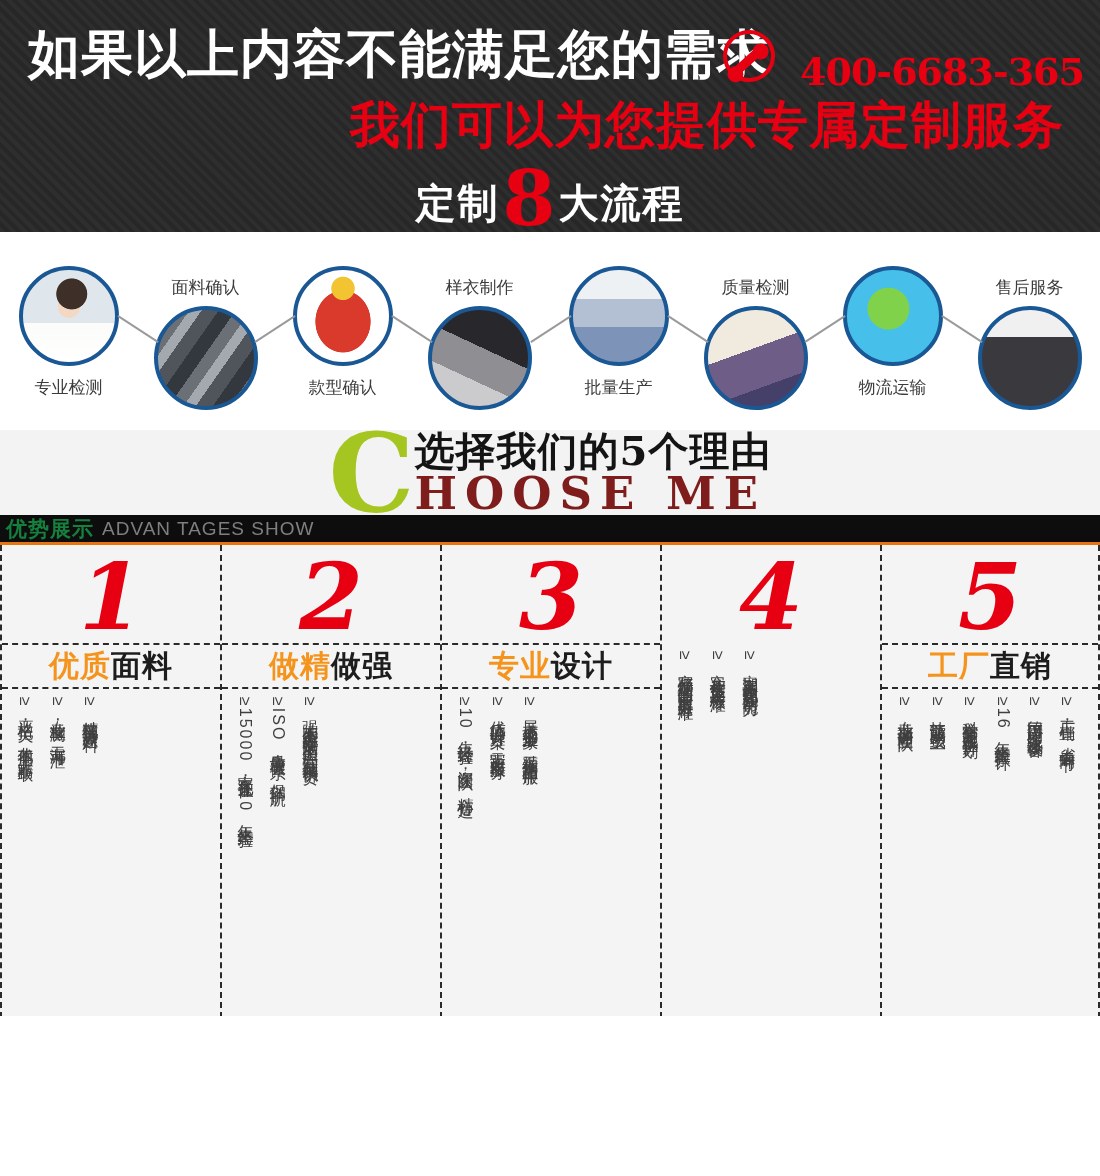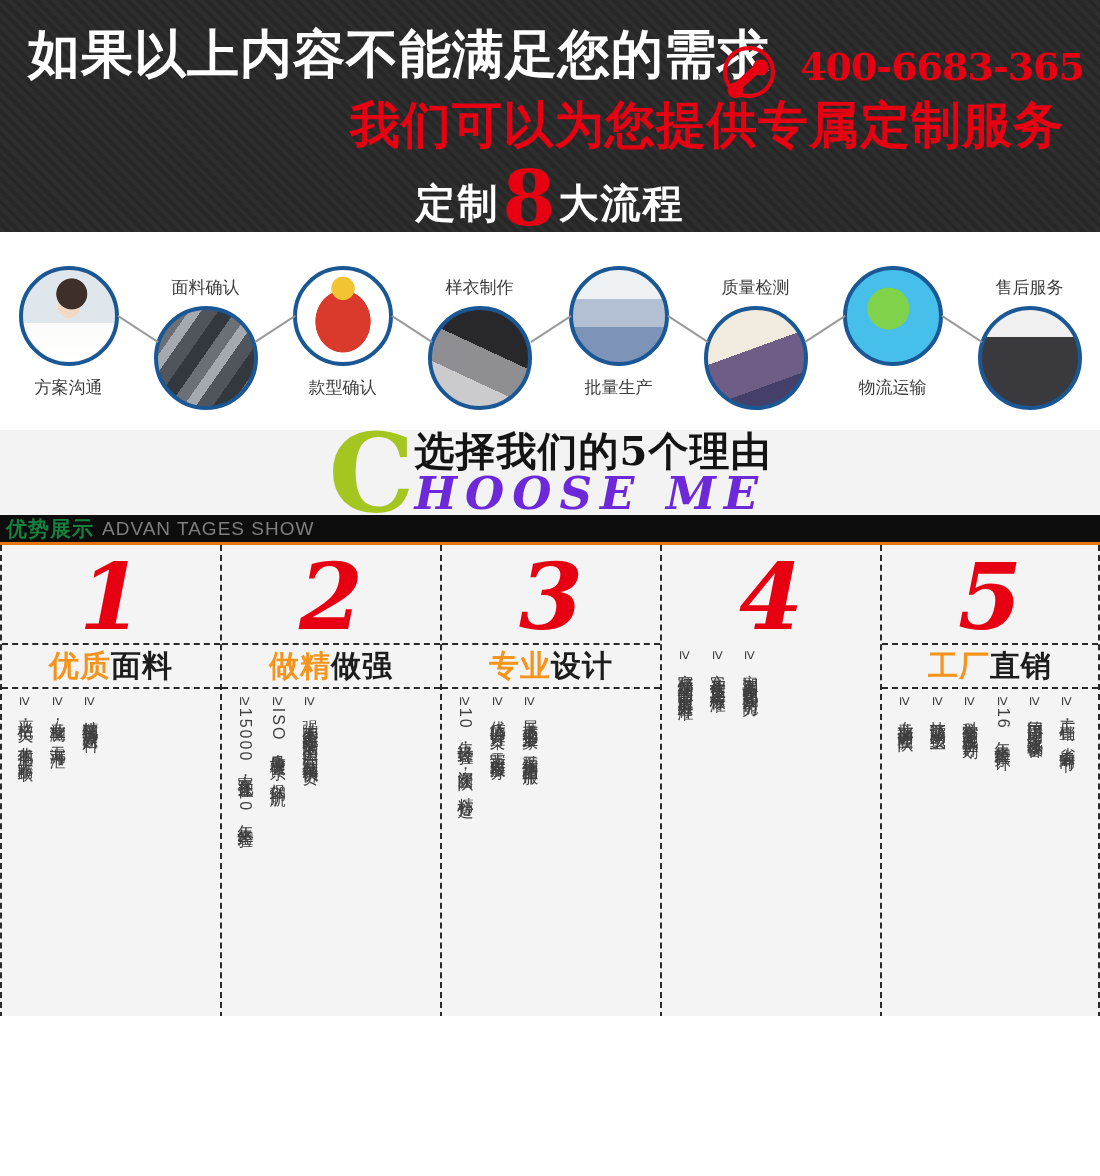--- a/index.html
+++ b/index.html
@@ -9,21 +9,21 @@
   
   .header {
     position:relative; width:1100px; height:232px;
     background:repeating-linear-gradient(45deg,#2e2e2e 0 4px,#272727 4px 8px);
   }
   .h-line1 {
     position:absolute; left:28px; top:20px;
     font-size:52px; font-weight:900; color:#ffffff; letter-spacing:1px;
     font-family:"Liberation Sans", sans-serif; white-space:nowrap;
   }
-  .h-phone { position:absolute; right:16px; top:44px; display:flex; align-items:flex-start; gap:20px; }
+  .h-phone { position:absolute; right:16px; top:28px; display:flex; align-items:flex-end; gap:20px; }
   .h-phone svg { display:block; }
   .h-phone-num {
     font-family:"DejaVu Serif", serif; font-weight:bold; font-size:38px;
     color:#e60012; letter-spacing:-1px; white-space:nowrap;
   }
   .h-line2 {
     position:absolute; right:36px; top:92px;
     font-size:50px; font-weight:900; color:#e60012; letter-spacing:1px; white-space:nowrap;
   }
   .h-title {
@@ -76,21 +76,21 @@
     font-family:"DejaVu Serif", serif; font-weight:bold; font-size:108px;
     line-height:80px; color:#a5c521;
   }
   .choose .c-right { display:flex; flex-direction:column; }
   .choose .c-cn {
     font-family:"DejaVu Serif", serif; font-weight:bold; font-size:40px;
     color:#141414; line-height:42px; letter-spacing:1px; white-space:nowrap;
   }
   .choose .c-en {
     font-family:"DejaVu Serif", serif; font-weight:bold; font-size:45px;
-    color:#6d28d9; line-height:43px; letter-spacing:8px; white-space:nowrap;font-style:italic;
+    color:#7f1d1d; line-height:43px; letter-spacing:8px; white-space:nowrap;
   }
 
   
   .adv-bar {
     width:1100px; height:30px; background:#0d0d0d; border-bottom:3px solid #e87511;
     display:flex; align-items:center; padding-left:6px;
   }
   .adv-bar .cn { font-size:21px; font-weight:bold; color:#15803d; letter-spacing:1px; }
   .adv-bar .en { font-size:19px; color:#7f7f7f; margin-left:8px; letter-spacing:1px; }
 
@@ -143,21 +143,21 @@
     <div class="h-title">
       <span class="t-cn">定制</span>
       <span class="t-8">8</span>
       <span class="t-cn">大流程</span>
     </div>
   </div>
 
   <div class="process">
     <div class="step odd" style="left:0px">
       <div class="circle pic1"></div>
-      <div class="slabel">方案沟通</div>
+      <div class="slabel">专业检测</div>
     </div>
     <div class="step even" style="left:137px">
       <div class="circle pic2"></div>
       <div class="slabel">面料确认</div>
     </div>
     <div class="step odd" style="left:274px">
       <div class="circle pic3"></div>
       <div class="slabel">款型确认</div>
     </div>
     <div class="step even" style="left:411px">

